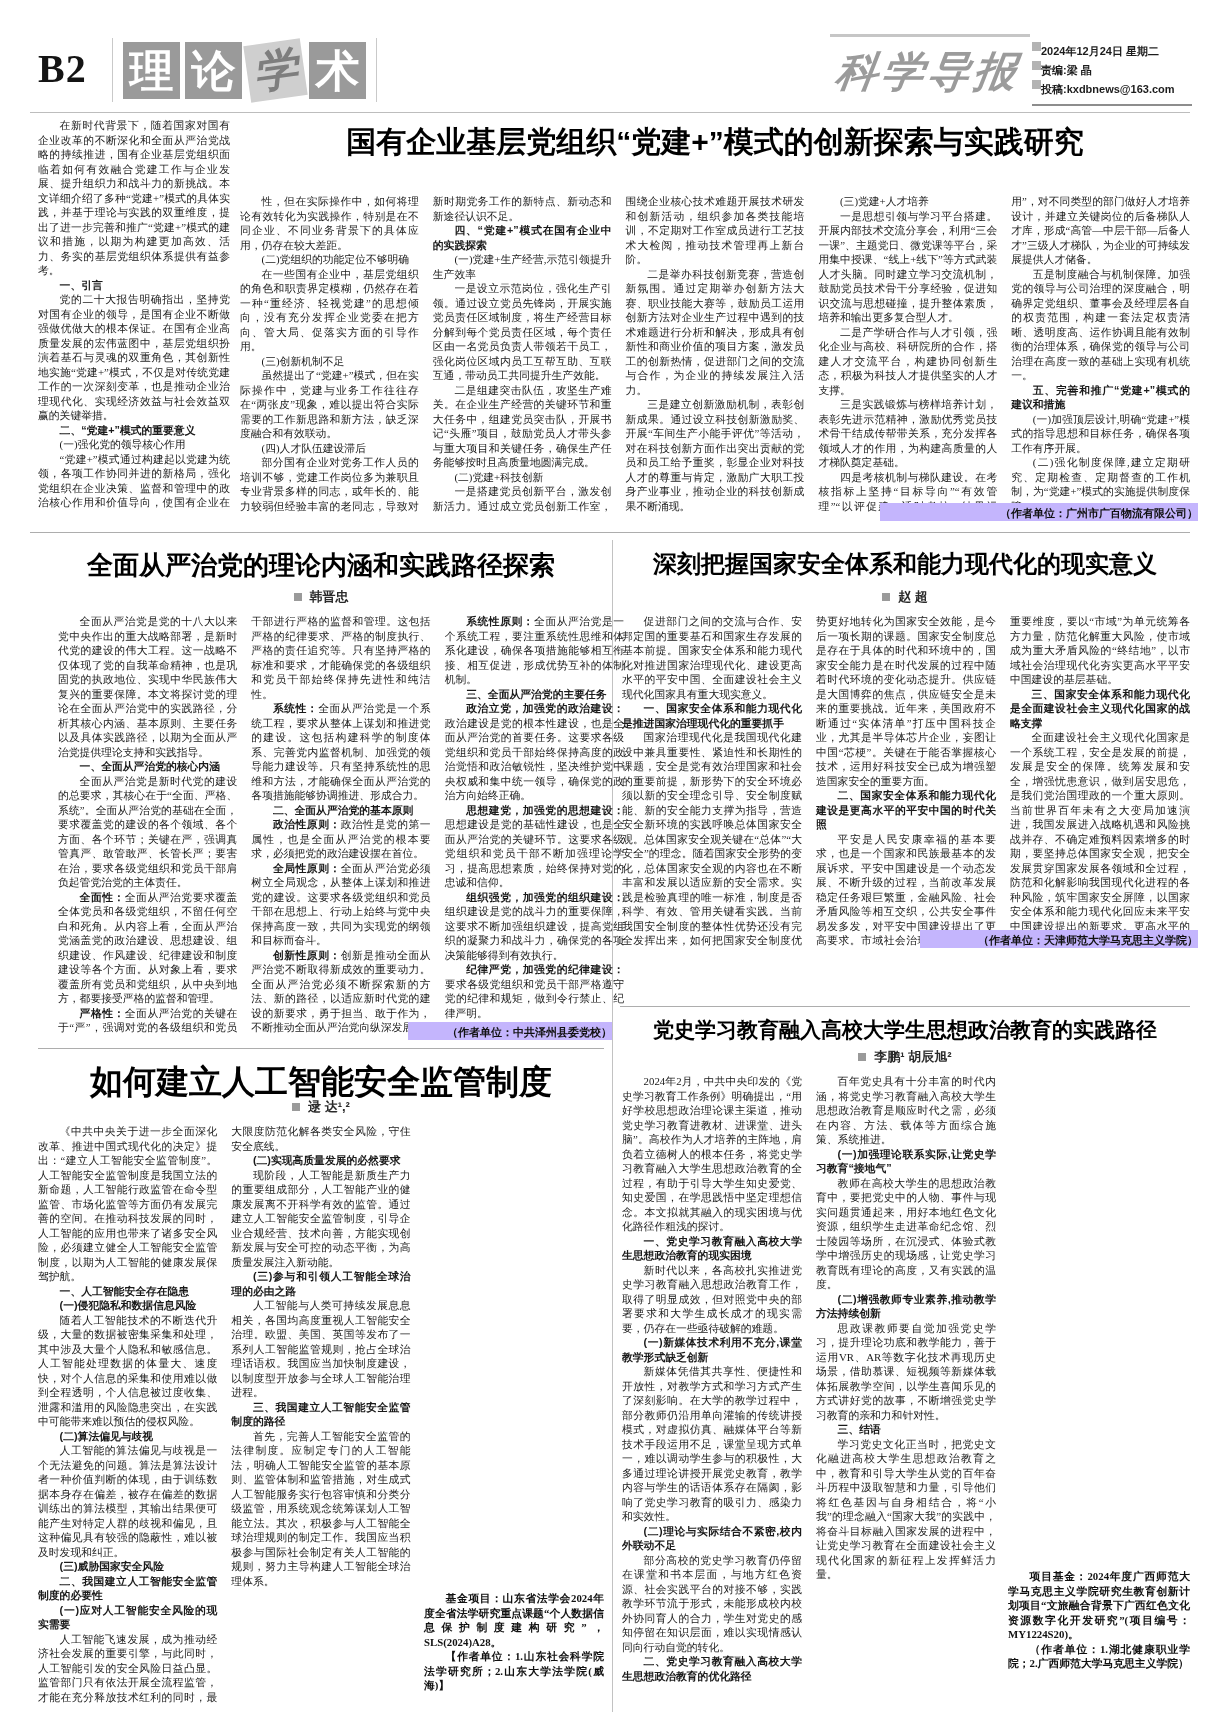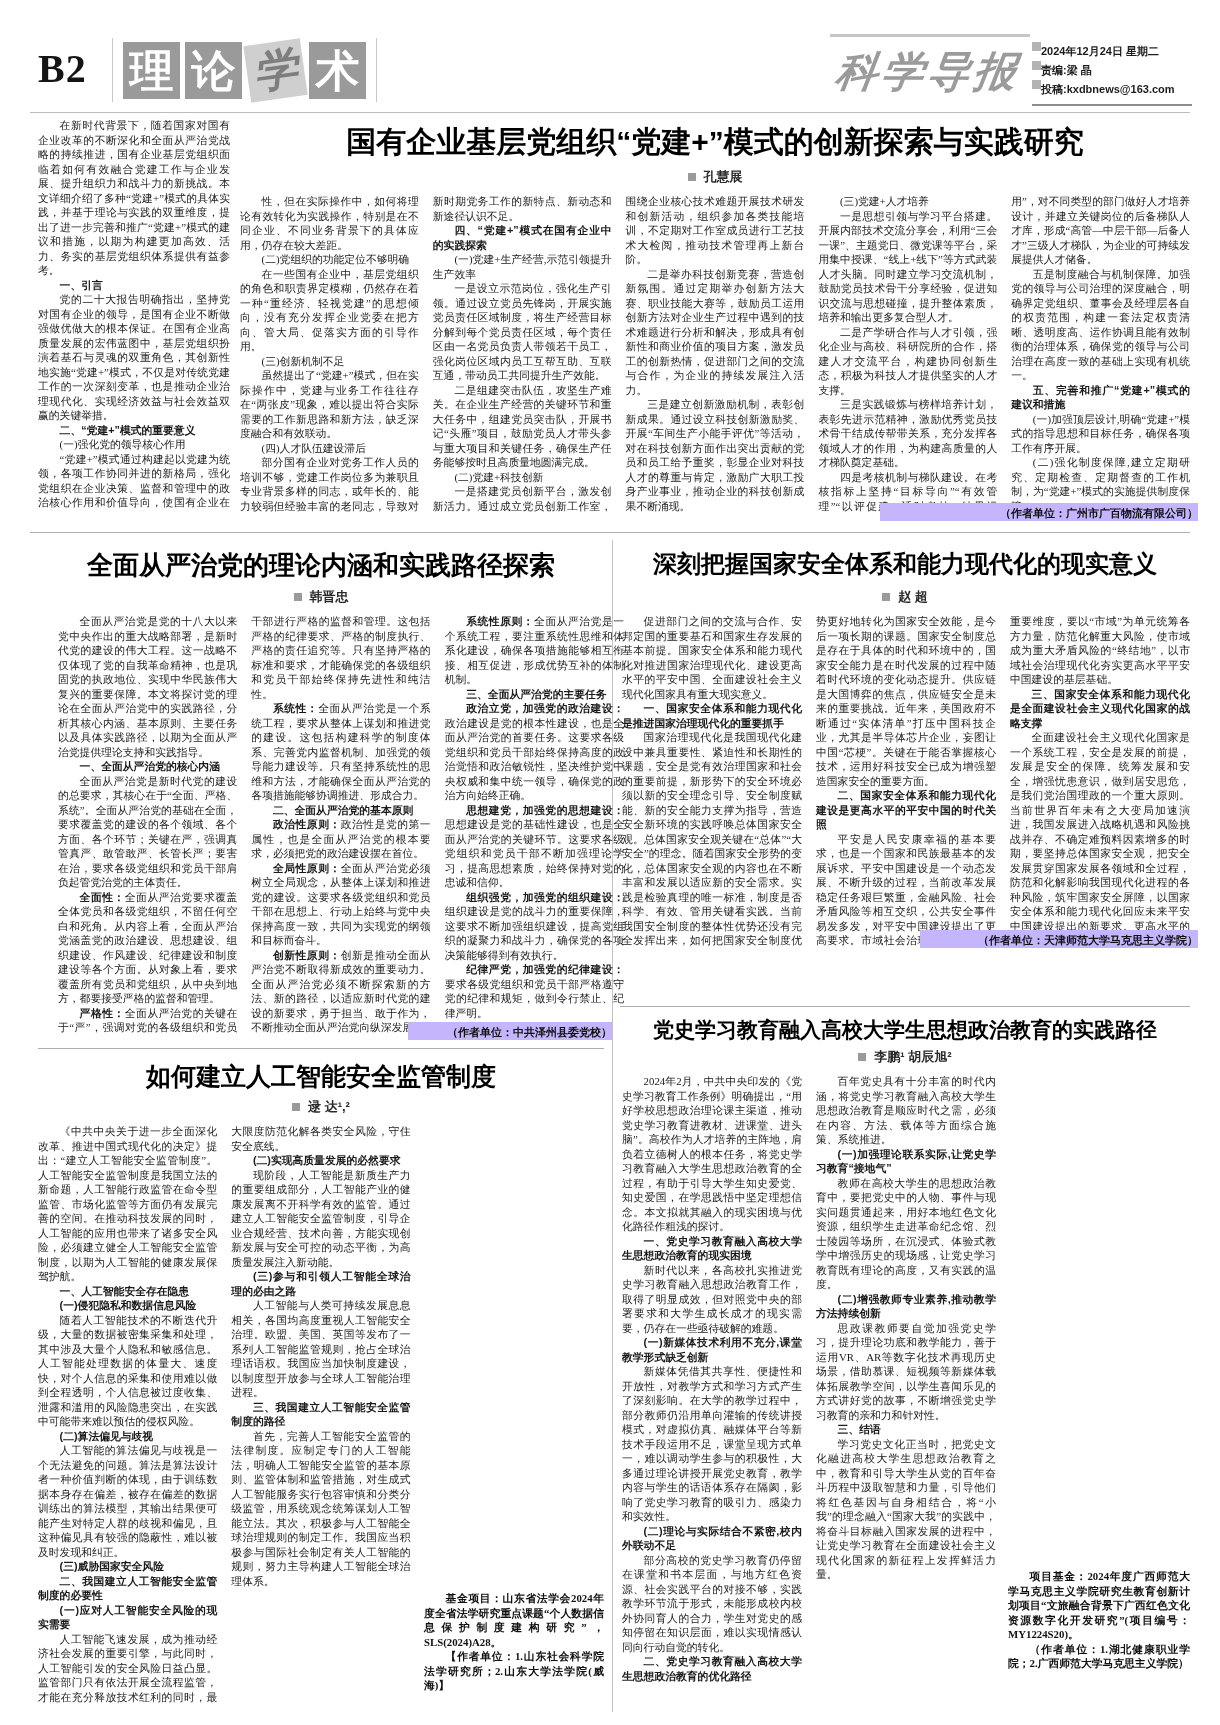--- a/index.html
+++ b/index.html
@@ -63,21 +63,20 @@
 
   <div class="colbody" style="left:38px;top:118px;width:192px;height:405px;column-count:1;">
       <p class="para p">在新时代背景下，随着国家对国有企业改革的不断深化和全面从严治党战略的持续推进，国有企业基层党组织面临着如何有效融合党建工作与企业发展、提升组织力和战斗力的新挑战。本文详细介绍了多种“党建+”模式的具体实践，并基于理论与实践的双重维度，提出了进一步完善和推广“党建+”模式的建议和措施，以期为构建更加高效、活力、务实的基层党组织体系提供有益参考。</p>
       <p class="para h">一、引言</p>
       <p class="para p">党的二十大报告明确指出，坚持党对国有企业的领导，是国有企业不断做强做优做大的根本保证。在国有企业高质量发展的宏伟蓝图中，基层党组织扮演着基石与灵魂的双重角色，其创新性地实施“党建+”模式，不仅是对传统党建工作的一次深刻变革，也是推动企业治理现代化、实现经济效益与社会效益双赢的关键举措。</p>
       <p class="para h">二、“党建+”模式的重要意义</p>
       <p class="para p">(一)强化党的领导核心作用</p>
       <p class="para p">“党建+”模式通过构建起以党建为统领，各项工作协同并进的新格局，强化党组织在企业决策、监督和管理中的政治核心作用和价值导向，使国有企业在复杂多变的市场环境中能够坚持正确的政治方向，不偏离社会主义市场经济的正确轨道，确保企业的稳健发展。</p>
     </div>
   <div class="art-title" style="left:240px;top:122px;width:950px;font-size:30px;">国有企业基层党组织“党建+”模式的创新探索与实践研究</div>
-  <div class="byline" style="left:240px;top:168px;width:950px;"><span class="bsq"></span><span>孔慧展</span></div>
   <div class="colbody cols5" style="left:240px;top:194px;width:950px;height:328px;">
       <p class="para p">性，但在实际操作中，如何将理论有效转化为实践操作，特别是在不同企业、不同业务背景下的具体应用，仍存在较大差距。</p>
       <p class="para p">(二)党组织的功能定位不够明确</p>
       <p class="para p">在一些国有企业中，基层党组织的角色和职责界定模糊，仍然存在着一种“重经济、轻视党建”的思想倾向，没有充分发挥企业党委在把方向、管大局、促落实方面的引导作用。</p>
       <p class="para p">(三)创新机制不足</p>
       <p class="para p">虽然提出了“党建+”模式，但在实际操作中，党建与业务工作往往存在“两张皮”现象，难以提出符合实际需要的工作新思路和新方法，缺乏深度融合和有效联动。</p>
       <p class="para p">(四)人才队伍建设滞后</p>
       <p class="para p">部分国有企业对党务工作人员的培训不够，党建工作岗位多为兼职且专业背景多样的同志，或年长的、能力较弱但经验丰富的老同志，导致对新时期党务工作的新特点、新动态和新途径认识不足。</p>
       <p class="para h">四、“党建+”模式在国有企业中的实践探索</p>
       <p class="para p">(一)党建+生产经营,示范引领提升生产效率</p>
@@ -119,21 +118,21 @@
       <p class="para h">三、全面从严治党的主要任务</p>
       <p class="para hp"><b>政治立党，加强党的政治建设：</b>政治建设是党的根本性建设，也是全面从严治党的首要任务。这要求各级党组织和党员干部始终保持高度的政治觉悟和政治敏锐性，坚决维护党中央权威和集中统一领导，确保党的政治方向始终正确。</p>
       <p class="para hp"><b>思想建党，加强党的思想建设：</b>思想建设是党的基础性建设，也是全面从严治党的关键环节。这要求各级党组织和党员干部不断加强理论学习，提高思想素质，始终保持对党的忠诚和信仰。</p>
       <p class="para hp"><b>组织强党，加强党的组织建设：</b>组织建设是党的战斗力的重要保障，这要求不断加强组织建设，提高党组织的凝聚力和战斗力，确保党的各项决策能够得到有效执行。</p>
       <p class="para hp"><b>纪律严党，加强党的纪律建设：</b>要求各级党组织和党员干部严格遵守党的纪律和规矩，做到令行禁止、纪律严明。</p>
     </div>
   <div class="attr" style="left:408px;top:1022px;width:196px;">（作者单位：中共泽州县委党校）</div>
 
   <div class="hline" style="left:38px;top:1048px;width:566px;"></div>
 
-  <div class="art-title" style="left:38px;top:1060px;width:566px;font-size:25px;">如何建立人工智能安全监管制度</div>
+  <div class="art-title" style="left:38px;top:1060px;width:566px;font-size:33px;">如何建立人工智能安全监管制度</div>
   <div class="byline" style="left:38px;top:1098px;width:566px;"><span class="bsq"></span><span>逯 达¹,²</span></div>
   <div class="colbody cols3" style="left:38px;top:1124px;width:566px;height:586px;">
       <p class="para p">《中共中央关于进一步全面深化改革、推进中国式现代化的决定》提出：“建立人工智能安全监管制度”。人工智能安全监管制度是我国立法的新命题，人工智能行政监管在命令型监管、市场化监管等方面仍有发展完善的空间。在推动科技发展的同时，人工智能的应用也带来了诸多安全风险，必须建立健全人工智能安全监管制度，以期为人工智能的健康发展保驾护航。</p>
       <p class="para h">一、人工智能安全存在隐患</p>
       <p class="para h">(一)侵犯隐私和数据信息风险</p>
       <p class="para p">随着人工智能技术的不断迭代升级，大量的数据被密集采集和处理，其中涉及大量个人隐私和敏感信息。人工智能处理数据的体量大、速度快，对个人信息的采集和使用难以做到全程透明，个人信息被过度收集、泄露和滥用的风险隐患突出，在实践中可能带来难以预估的侵权风险。</p>
       <p class="para h">(二)算法偏见与歧视</p>
       <p class="para p">人工智能的算法偏见与歧视是一个无法避免的问题。算法是算法设计者一种价值判断的体现，由于训练数据本身存在偏差，被存在偏差的数据训练出的算法模型，其输出结果便可能产生对特定人群的歧视和偏见，且这种偏见具有较强的隐蔽性，难以被及时发现和纠正。</p>
       <p class="para h">(三)威胁国家安全风险</p>
       <p class="para h">二、我国建立人工智能安全监管制度的必要性</p>

